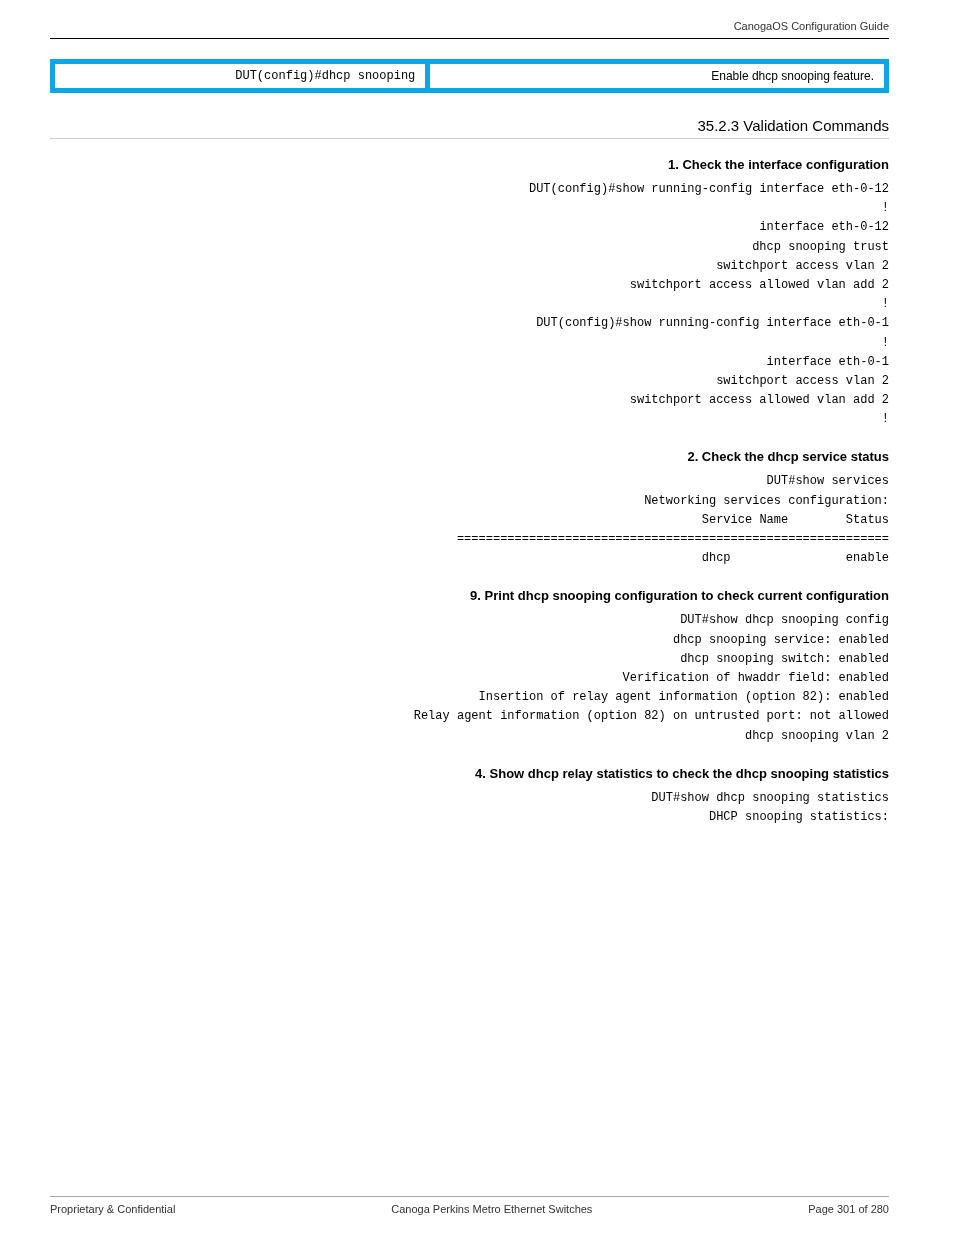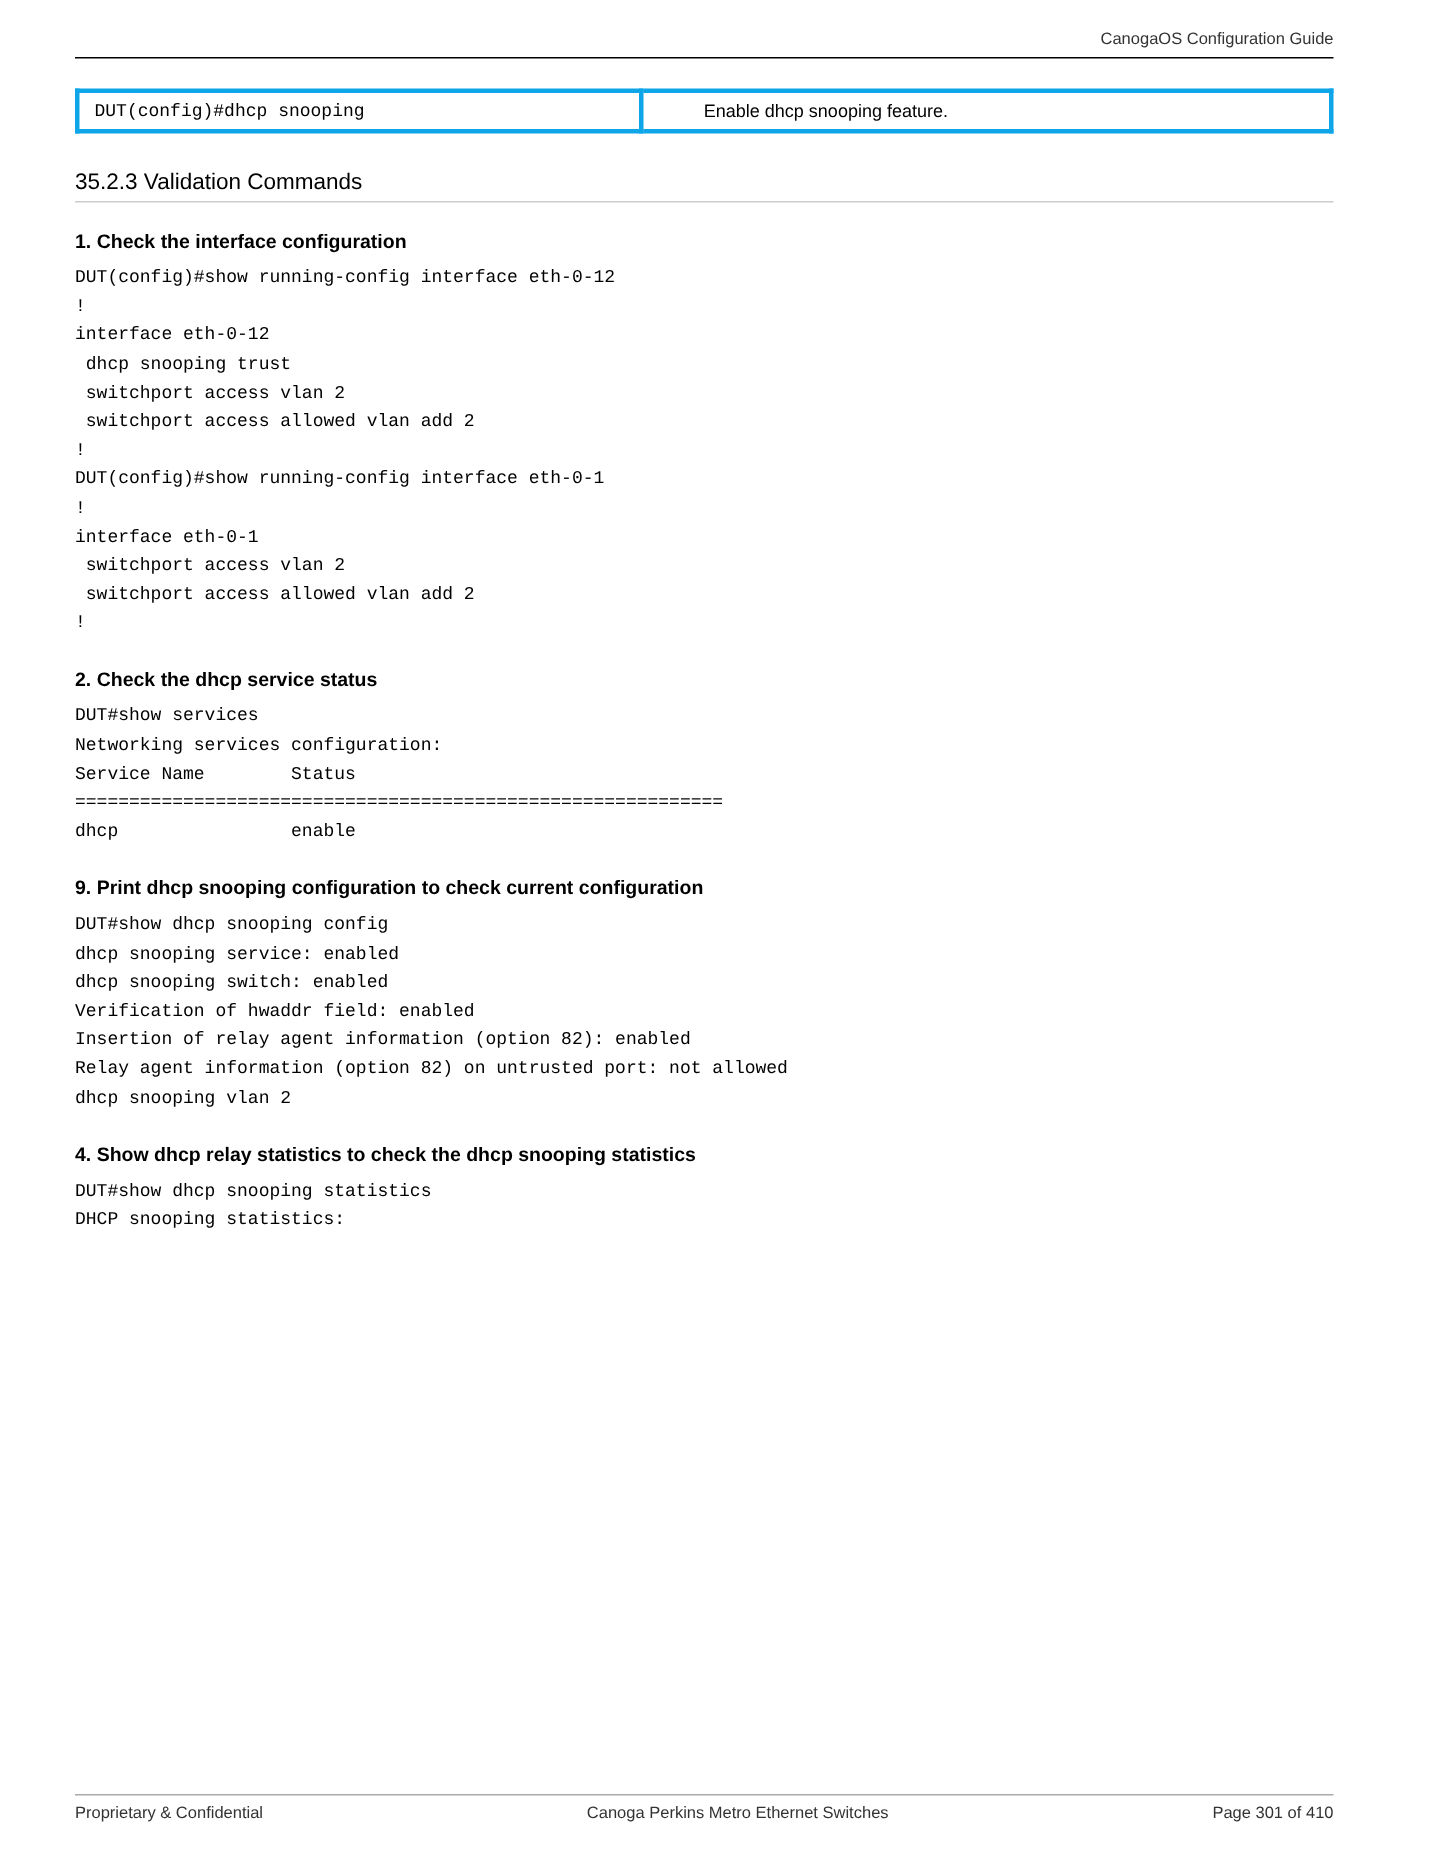--- a/index.html
+++ b/index.html
@@ -16,20 +16,21 @@
       font-size: 13px;
       color: #000000;
       position: relative;
     }
 
     .page-wrapper {
       width: 939px;
       min-height: 1235px;
       padding: 20px 50px 60px 50px;
       position: relative;
+      text-align: right;
     }
 
     .header-bar {
       display: flex;
       justify-content: flex-end;
       padding-bottom: 6px;
       border-bottom: 1px solid #000;
       margin-bottom: 20px;
     }
 
@@ -40,21 +41,21 @@
 
     
     .cmd-table {
       width: 100%;
       border-collapse: collapse;
       margin-bottom: 24px;
       font-size: 12px;
     }
 
     .cmd-table td {
-      border: 3px solid #0ea5e9;
+      border: 5px solid #0ea5e9;
       padding: 5px 10px;
       vertical-align: top;
     }
 
     .cmd-table td:first-child {
       width: 45%;
       font-family: 'Courier New', Courier, monospace;
       font-size: 12px;
     }
 
@@ -154,16 +155,16 @@
 Relay agent information (option 82) on untrusted port: not allowed
 dhcp snooping vlan 2</div>
       <div class="item-heading">4.  Show dhcp relay statistics to check the dhcp snooping statistics</div>
       <div class="code-block">DUT#show dhcp snooping statistics
 DHCP snooping statistics:</div>
     </div>
 
   <div class="footer">
     <span>Proprietary &amp; Confidential</span>
     <span>Canoga Perkins Metro Ethernet Switches</span>
-    <span>Page 301 of 410</span>
+    <span>Page 301 of 280</span>
   </div>
 
 </div>
 
 </body></html>

